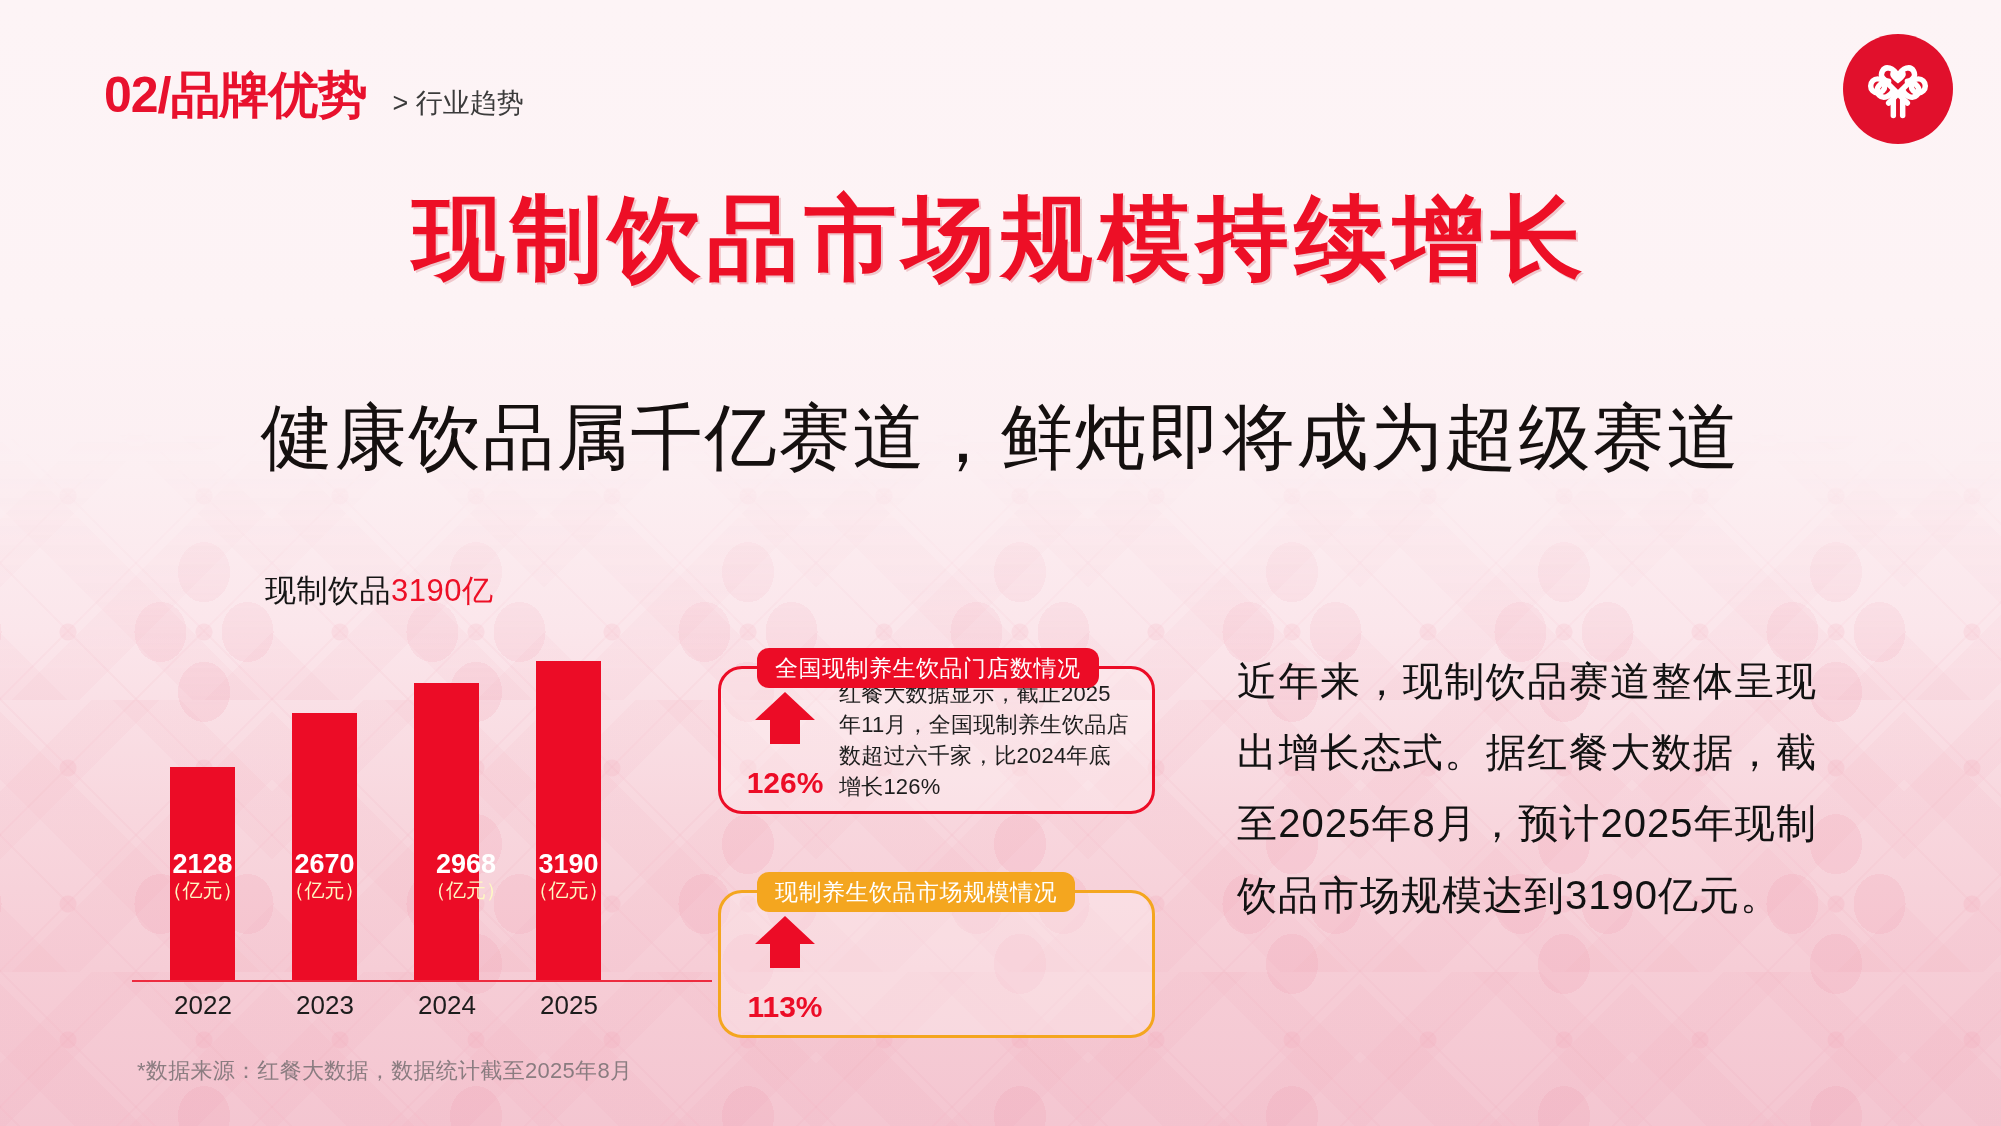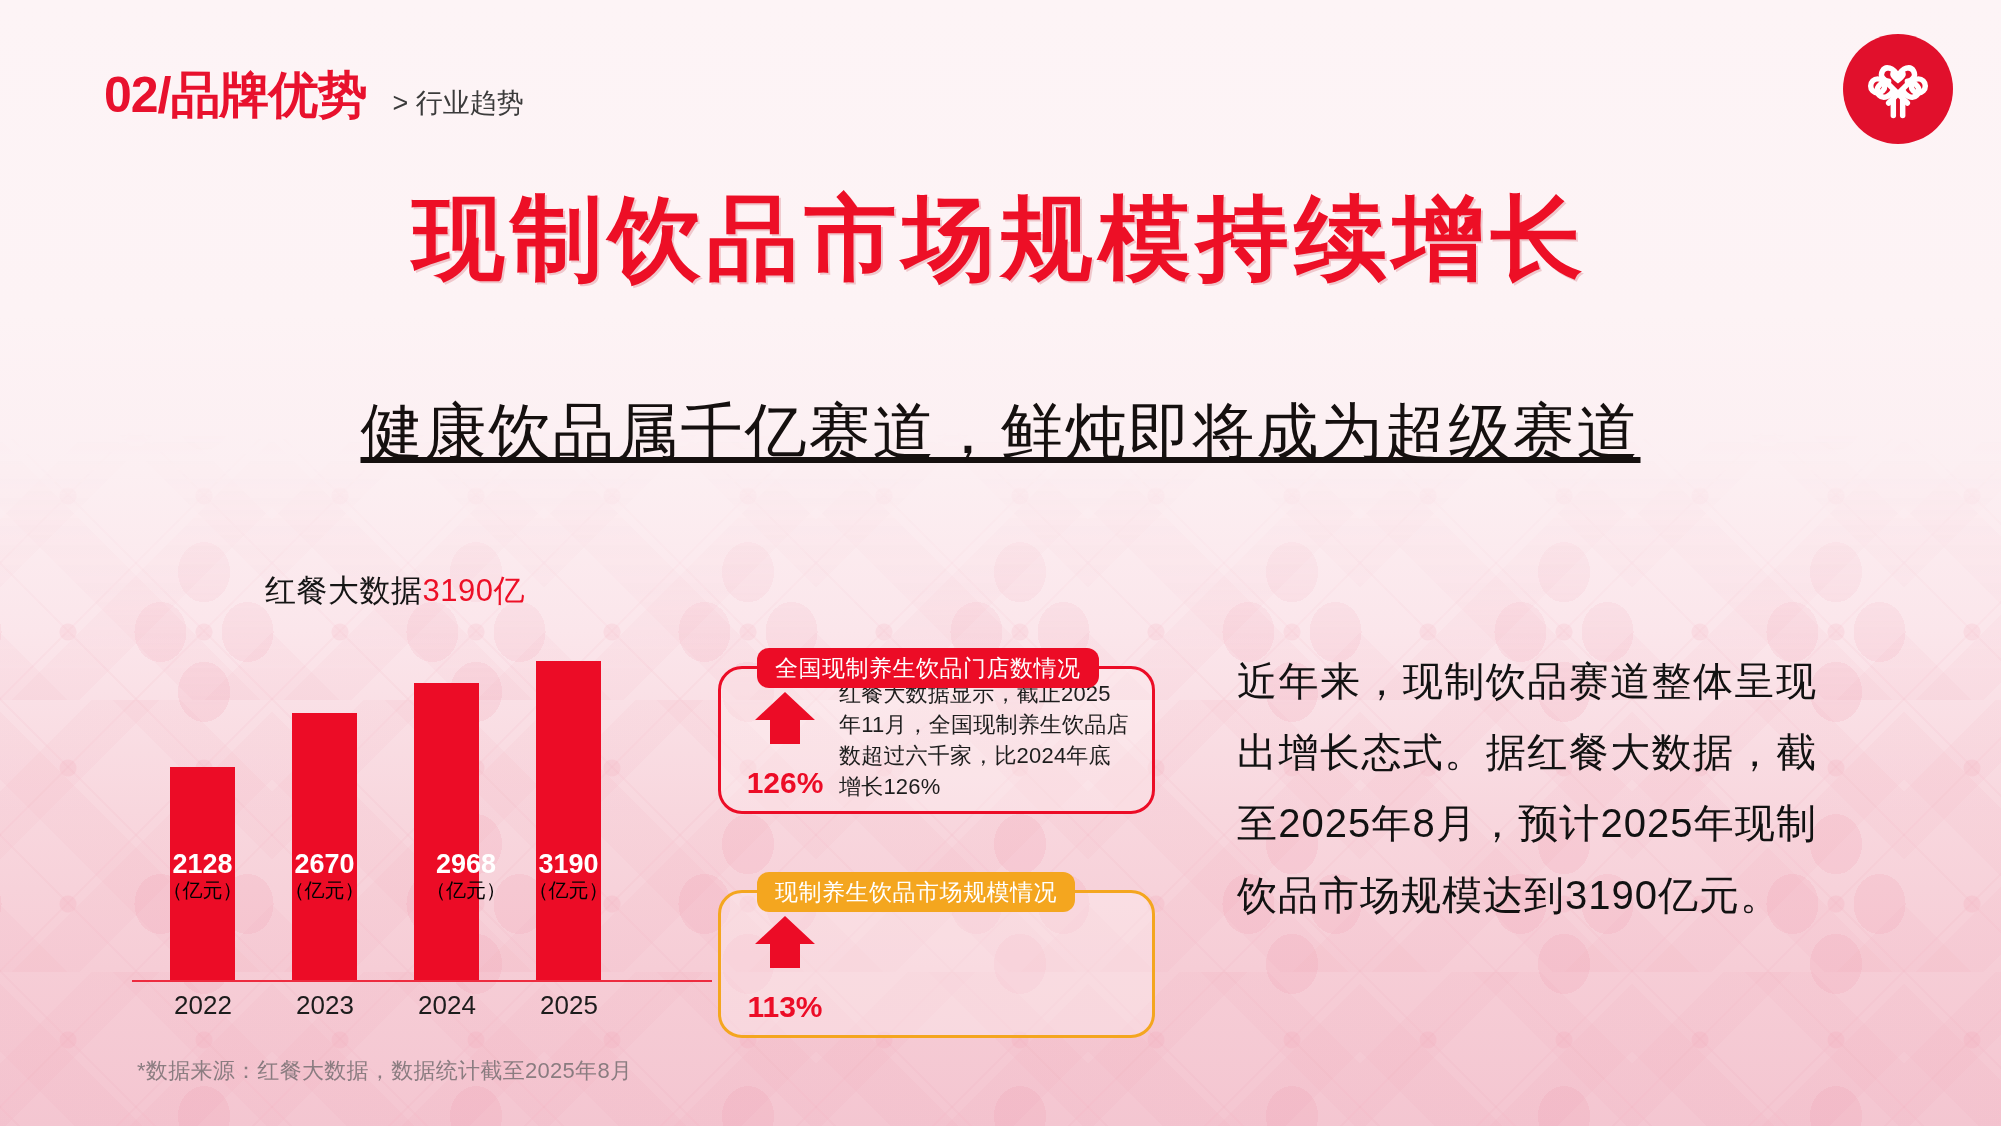--- a/index.html
+++ b/index.html
@@ -69,21 +69,21 @@
   
   .main-title{
     position:absolute; top:190px; left:0; width:2001px; text-align:center;
     font-size:92px; font-weight:bold; color:#ed0f26;
     letter-spacing:6px; line-height:1.05;
     text-shadow:2px 2px 0 rgba(180,0,20,.18);
     white-space:nowrap;
   }
   .sub-title{
     position:absolute; top:390px; left:0; width:2001px; text-align:center;
-    font-size:62px; color:#15100f; letter-spacing:2px; white-space:nowrap;text-decoration:underline;
+    font-size:72px; color:#15100f; letter-spacing:2px; white-space:nowrap;
   }
 
   
   .chart-wrap{ position:absolute; left:150px; top:570px; width:540px; }
   .chart-label{ font-size:31px; letter-spacing:.5px; margin-left:115px; white-space:nowrap; }
   .chart-label .blk{ color:#151515; }
   .chart-label .red{ color:#ed0f26; }
 
   .plot{
     position:absolute; left:150px; top:640px;
@@ -95,21 +95,21 @@
     display:flex; flex-direction:column; align-items:center; justify-content:flex-start;
   }
   .bar{
     width:65px; background:#ec0c26; position:relative;
     display:flex; flex-direction:column; align-items:center;
   }
   .bar-val{
     color:#fff; font-weight:bold; font-size:27px; line-height:1.05;
     margin-top:auto; text-align:center; white-space:nowrap;
   }
-  .bar-unit{ color:#000000; font-size:20px; line-height:1.2; margin-bottom:78px; white-space:nowrap; }
+  .bar-unit{ color:#fef9c3; font-size:20px; line-height:1.2; margin-bottom:78px; white-space:nowrap; }
   .axis{
     position:absolute; left:-18px; top:340px; width:580px; height:2px; background:#ed2b3f;
   }
   .xlabels{ position:absolute; left:0; top:350px; width:545px; height:40px; }
   .xlab{
     position:absolute; width:100px; text-align:center;
     font-size:26px; color:#1c1c1c; white-space:nowrap;
   }
 
   .source{
@@ -182,21 +182,21 @@
       </g>
       <path d="M50 30 C47 24 40 25 40 31 C40 36 47 40 50 43 C53 40 60 36 60 31 C60 25 53 24 50 30 Z" fill="#ffffff"></path>
     </svg>
   </div>
 
   <div class="main-title">现制饮品市场规模持续增长</div>
   <div class="sub-title">健康饮品属千亿赛道，鲜炖即将成为超级赛道</div>
 
   <div class="chart-wrap">
     <div class="chart-label">
-      <span class="blk">红餐大数据</span><span class="red">3190亿</span>
+      <span class="blk">现制饮品</span><span class="red">3190亿</span>
     </div>
   </div>
 
   <div class="plot">
     <div class="bars" id="bars">
         <div class="bar-col" style="left: 20px;">
           <div class="bar" style="height: 213px; background: rgb(236, 12, 38);">
             <div class="bar-val">2128</div>
             <div class="bar-unit">（亿元）</div>
           </div>

